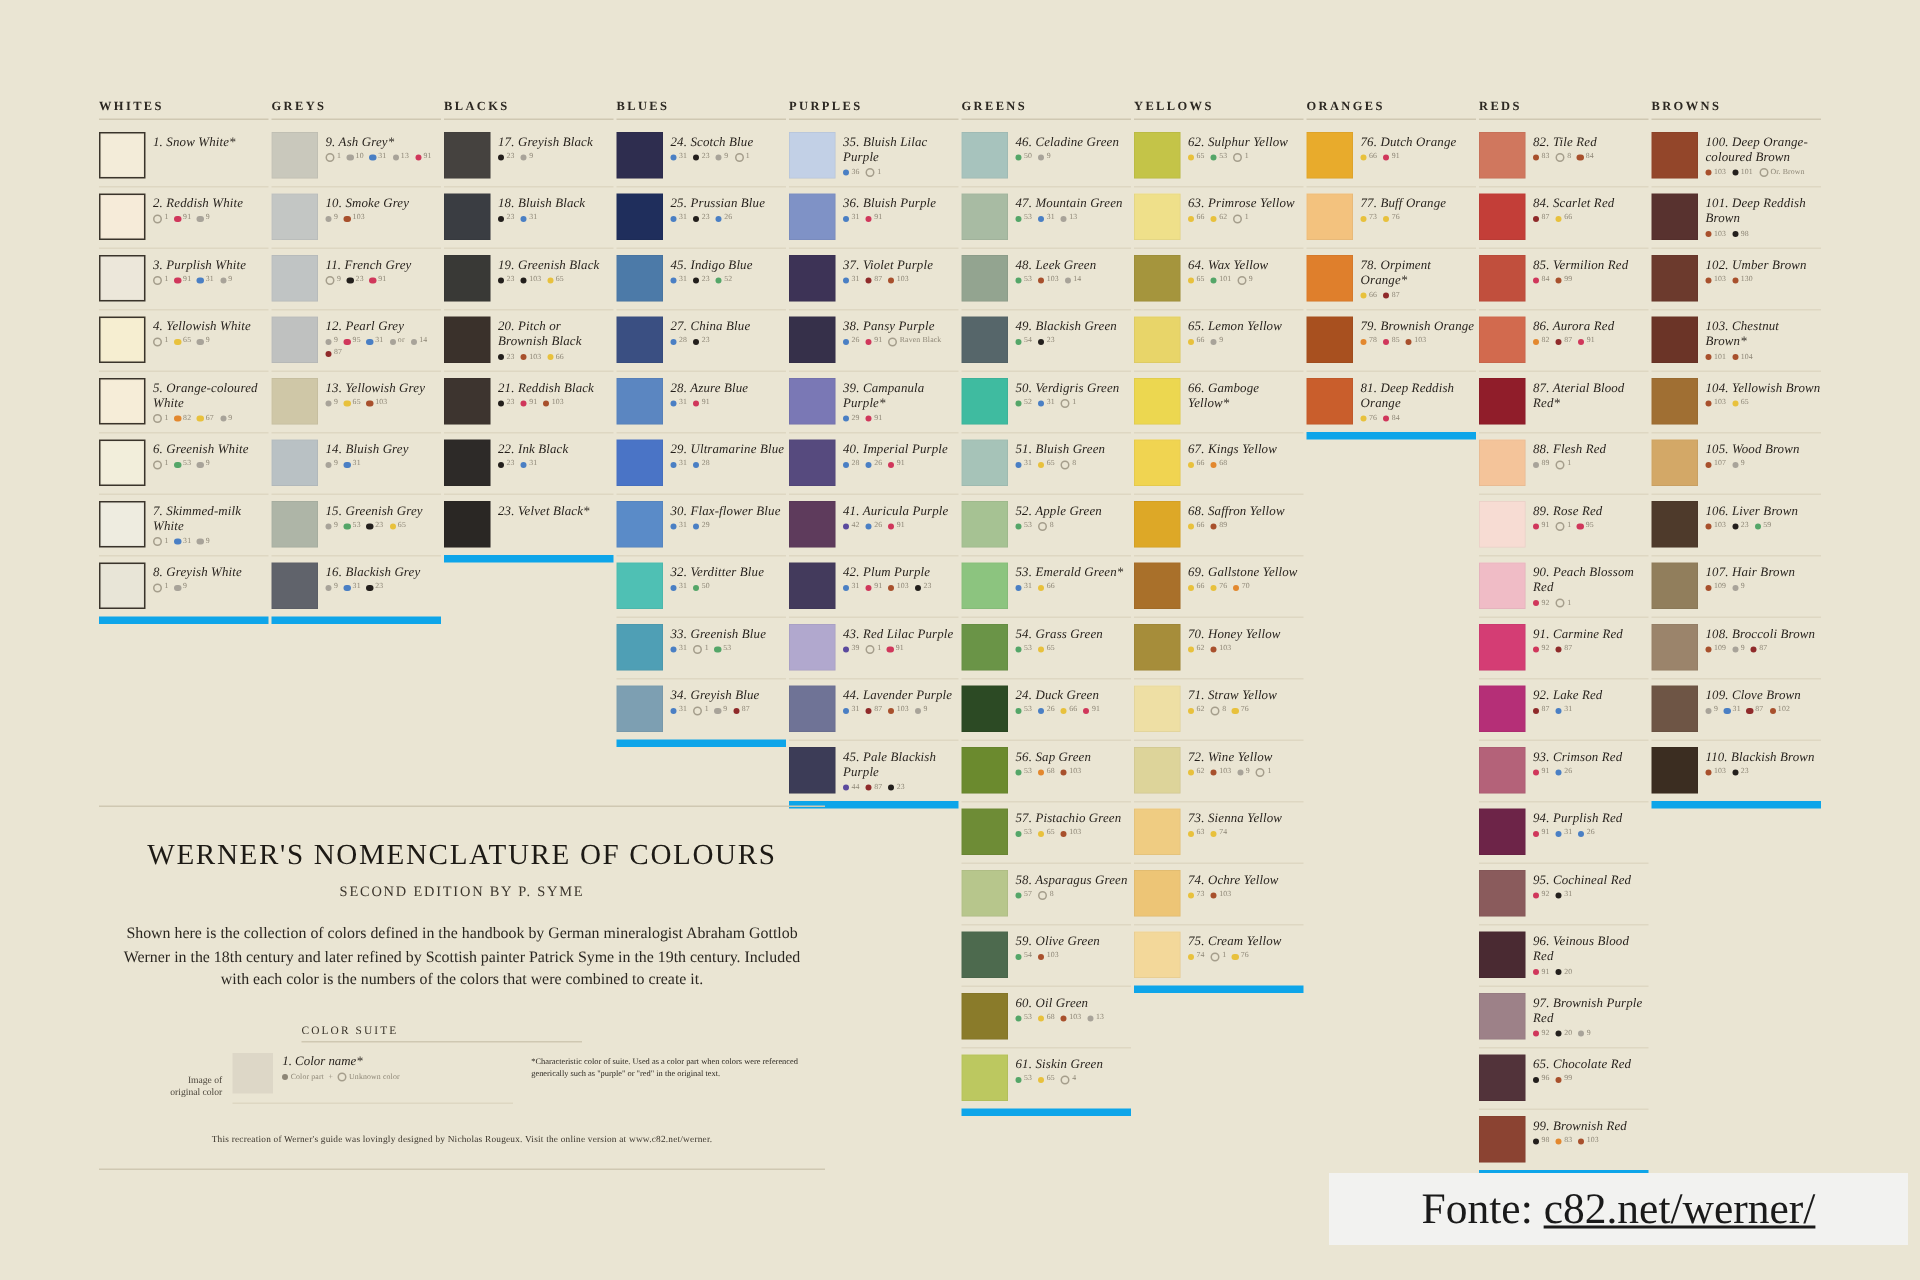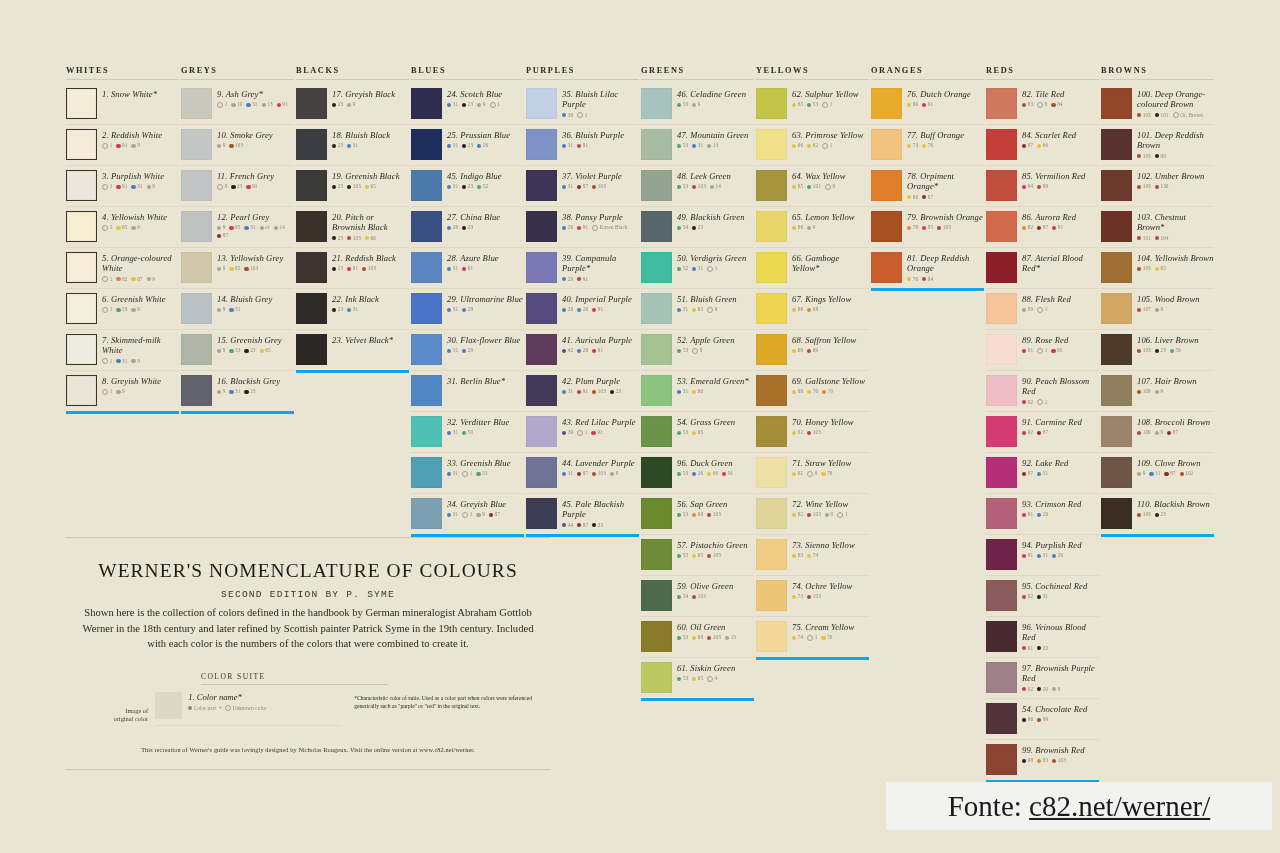--- a/index.html
+++ b/index.html
@@ -41,21 +41,21 @@
     margin-bottom:4px;
   }
 
   .entry{
     display:flex;
     align-items:flex-start;
     padding:4px 0 5px 0;
     border-bottom:1px solid #ded7c2;
     min-height:30px;
   }
-  .entry:last-child{border-bottom:3px solid #0ea5e9;justify-content:space-between;}
+  .entry:last-child{border-bottom:5px solid #0ea5e9;justify-content:space-between;}
   .swatch{
     width:31px;height:31px;
     flex:0 0 31px;
     margin-right:5px;
     border:0;
     box-shadow:inset 0 0 0 0.5px rgba(0,0,0,0.06);
   }
   .swatch.outlined{border:1px solid #3a342b;box-sizing:border-box;}
   .ebody{flex:1 1 auto;min-width:0;padding-top:1px;}
   .ename{
@@ -99,25 +99,25 @@
   }
   #info .toprule{border-top:1px solid #cfc8b2;margin-bottom:22px;}
   #title{
     font-family:"Liberation Serif", serif;
     font-size:19.4px;
     letter-spacing:1.1px;
     color:#1d1a15;
     margin-bottom:7px;
   }
   #subtitle{
-    font-family:Liberation Mono, monospace;
+    font-family:Liberation Serif, serif;
     font-size:9.6px;
     letter-spacing:1.2px;
     color:#3a342b;
-    margin-bottom:5px;
+    margin-bottom:15px;
   }
   #blurb{
     font-family:"Liberation Serif", serif;
     font-size:10.6px;
     line-height:15.6px;
     color:#2b2721;
     padding:0 8px;
     margin-bottom:20px;
   }
   #suite-label{
@@ -786,26 +786,20 @@
                 <span>31</span>
               </span>
               <span class="part">
                 <span class="dot" style="background: rgb(74, 127, 196);"></span>
                 <span>29</span>
               </span>
             </div>
           </div>
         </div>
         <div class="entry">
-          <div class="swatch" style="background: rgb(81, 136, 196);"></div>
-          <div class="ebody">
-            <div class="ename">31. Berlin Blue*</div>
-          </div>
-        </div>
-        <div class="entry">
           <div class="swatch" style="background: rgb(79, 192, 180);"></div>
           <div class="ebody">
             <div class="ename">32. Verditter Blue</div>
             <div class="parts">
               <span class="part">
                 <span class="dot" style="background: rgb(74, 127, 196);"></span>
                 <span>31</span>
               </span>
               <span class="part">
                 <span class="dot" style="background: rgb(84, 166, 104);"></span>
@@ -1238,21 +1232,21 @@
               <span class="part">
                 <span class="dot" style="background: rgb(232, 193, 60);"></span>
                 <span>65</span>
               </span>
             </div>
           </div>
         </div>
         <div class="entry">
           <div class="swatch" style="background: rgb(44, 74, 36);"></div>
           <div class="ebody">
-            <div class="ename">96. Duck Green</div>
+            <div class="ename">24. Duck Green</div>
             <div class="parts">
               <span class="part">
                 <span class="dot" style="background: rgb(84, 166, 104);"></span>
                 <span>53</span>
               </span>
               <span class="part">
                 <span class="dot" style="background: rgb(74, 127, 196);"></span>
                 <span>26</span>
               </span>
               <span class="part">
@@ -1295,20 +1289,36 @@
                 <span class="dot" style="background: rgb(84, 166, 104);"></span>
                 <span>53</span>
               </span>
               <span class="part">
                 <span class="dot" style="background: rgb(232, 193, 60);"></span>
                 <span>65</span>
               </span>
               <span class="part">
                 <span class="dot" style="background: rgb(168, 80, 44);"></span>
                 <span>103</span>
+              </span>
+            </div>
+          </div>
+        </div>
+        <div class="entry">
+          <div class="swatch" style="background: rgb(183, 198, 140);"></div>
+          <div class="ebody">
+            <div class="ename">58. Asparagus Green</div>
+            <div class="parts">
+              <span class="part">
+                <span class="dot" style="background: rgb(84, 166, 104);"></span>
+                <span>57</span>
+              </span>
+              <span class="part">
+                <span class="dot hollow"></span>
+                <span>8</span>
               </span>
             </div>
           </div>
         </div>
         <div class="entry">
           <div class="swatch" style="background: rgb(77, 106, 78);"></div>
           <div class="ebody">
             <div class="ename">59. Olive Green</div>
             <div class="parts">
               <span class="part">
@@ -1954,21 +1964,21 @@
               <span class="part">
                 <span class="dot" style="background: rgb(168, 163, 153);"></span>
                 <span>9</span>
               </span>
             </div>
           </div>
         </div>
         <div class="entry">
           <div class="swatch" style="background: rgb(82, 51, 58);"></div>
           <div class="ebody">
-            <div class="ename">54. Chocolate Red</div>
+            <div class="ename">65. Chocolate Red</div>
             <div class="parts">
               <span class="part">
                 <span class="dot" style="background: rgb(35, 31, 28);"></span>
                 <span>96</span>
               </span>
               <span class="part">
                 <span class="dot" style="background: rgb(168, 80, 44);"></span>
                 <span>99</span>
               </span>
             </div>

